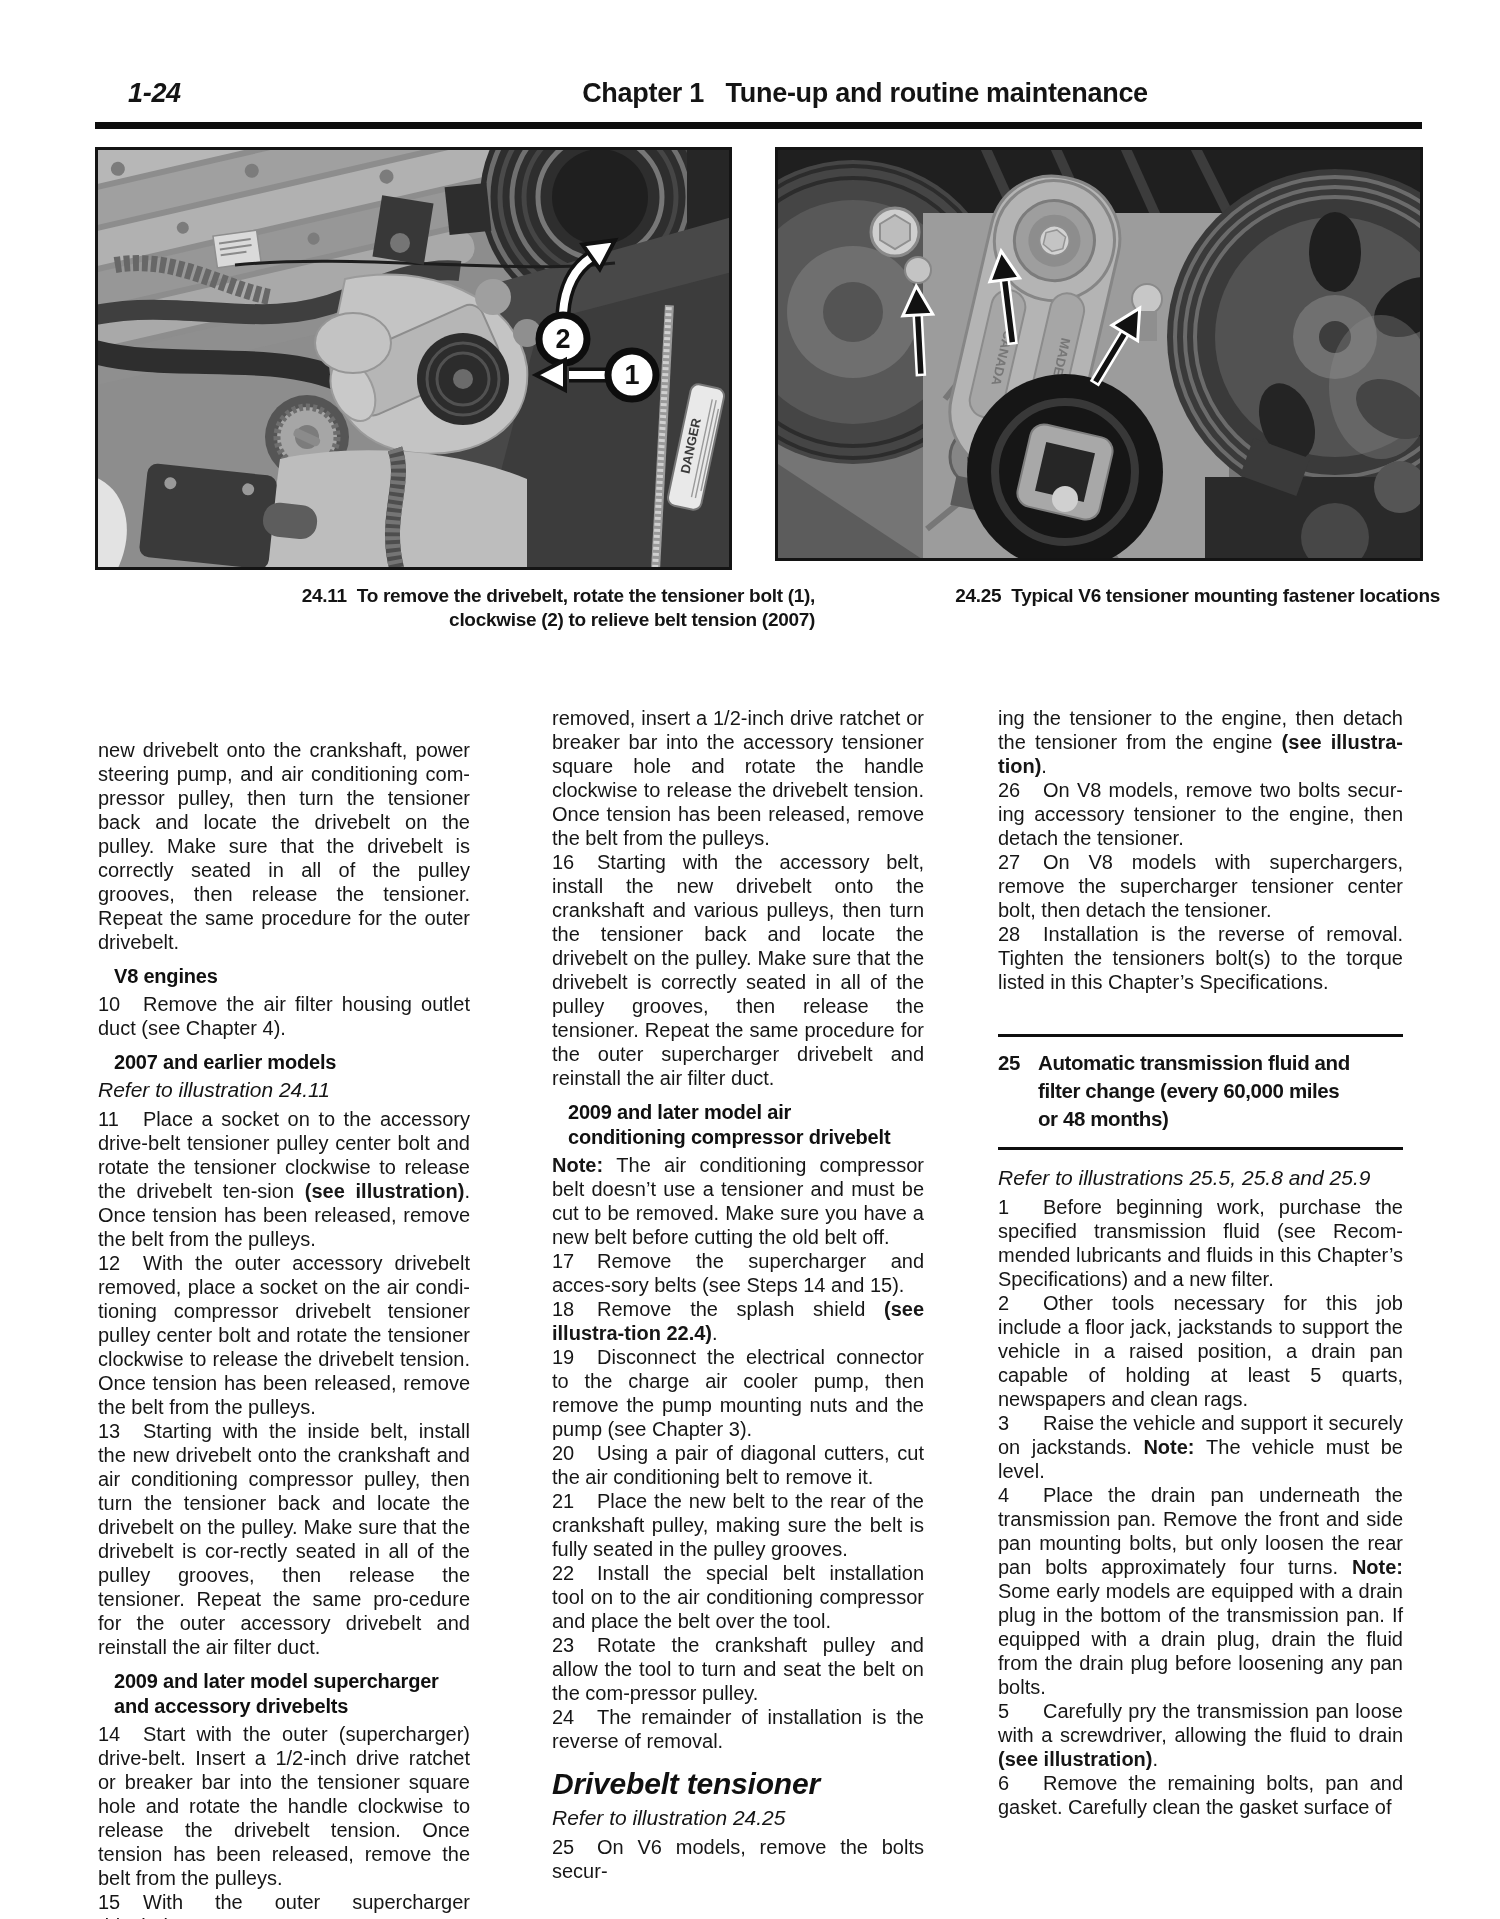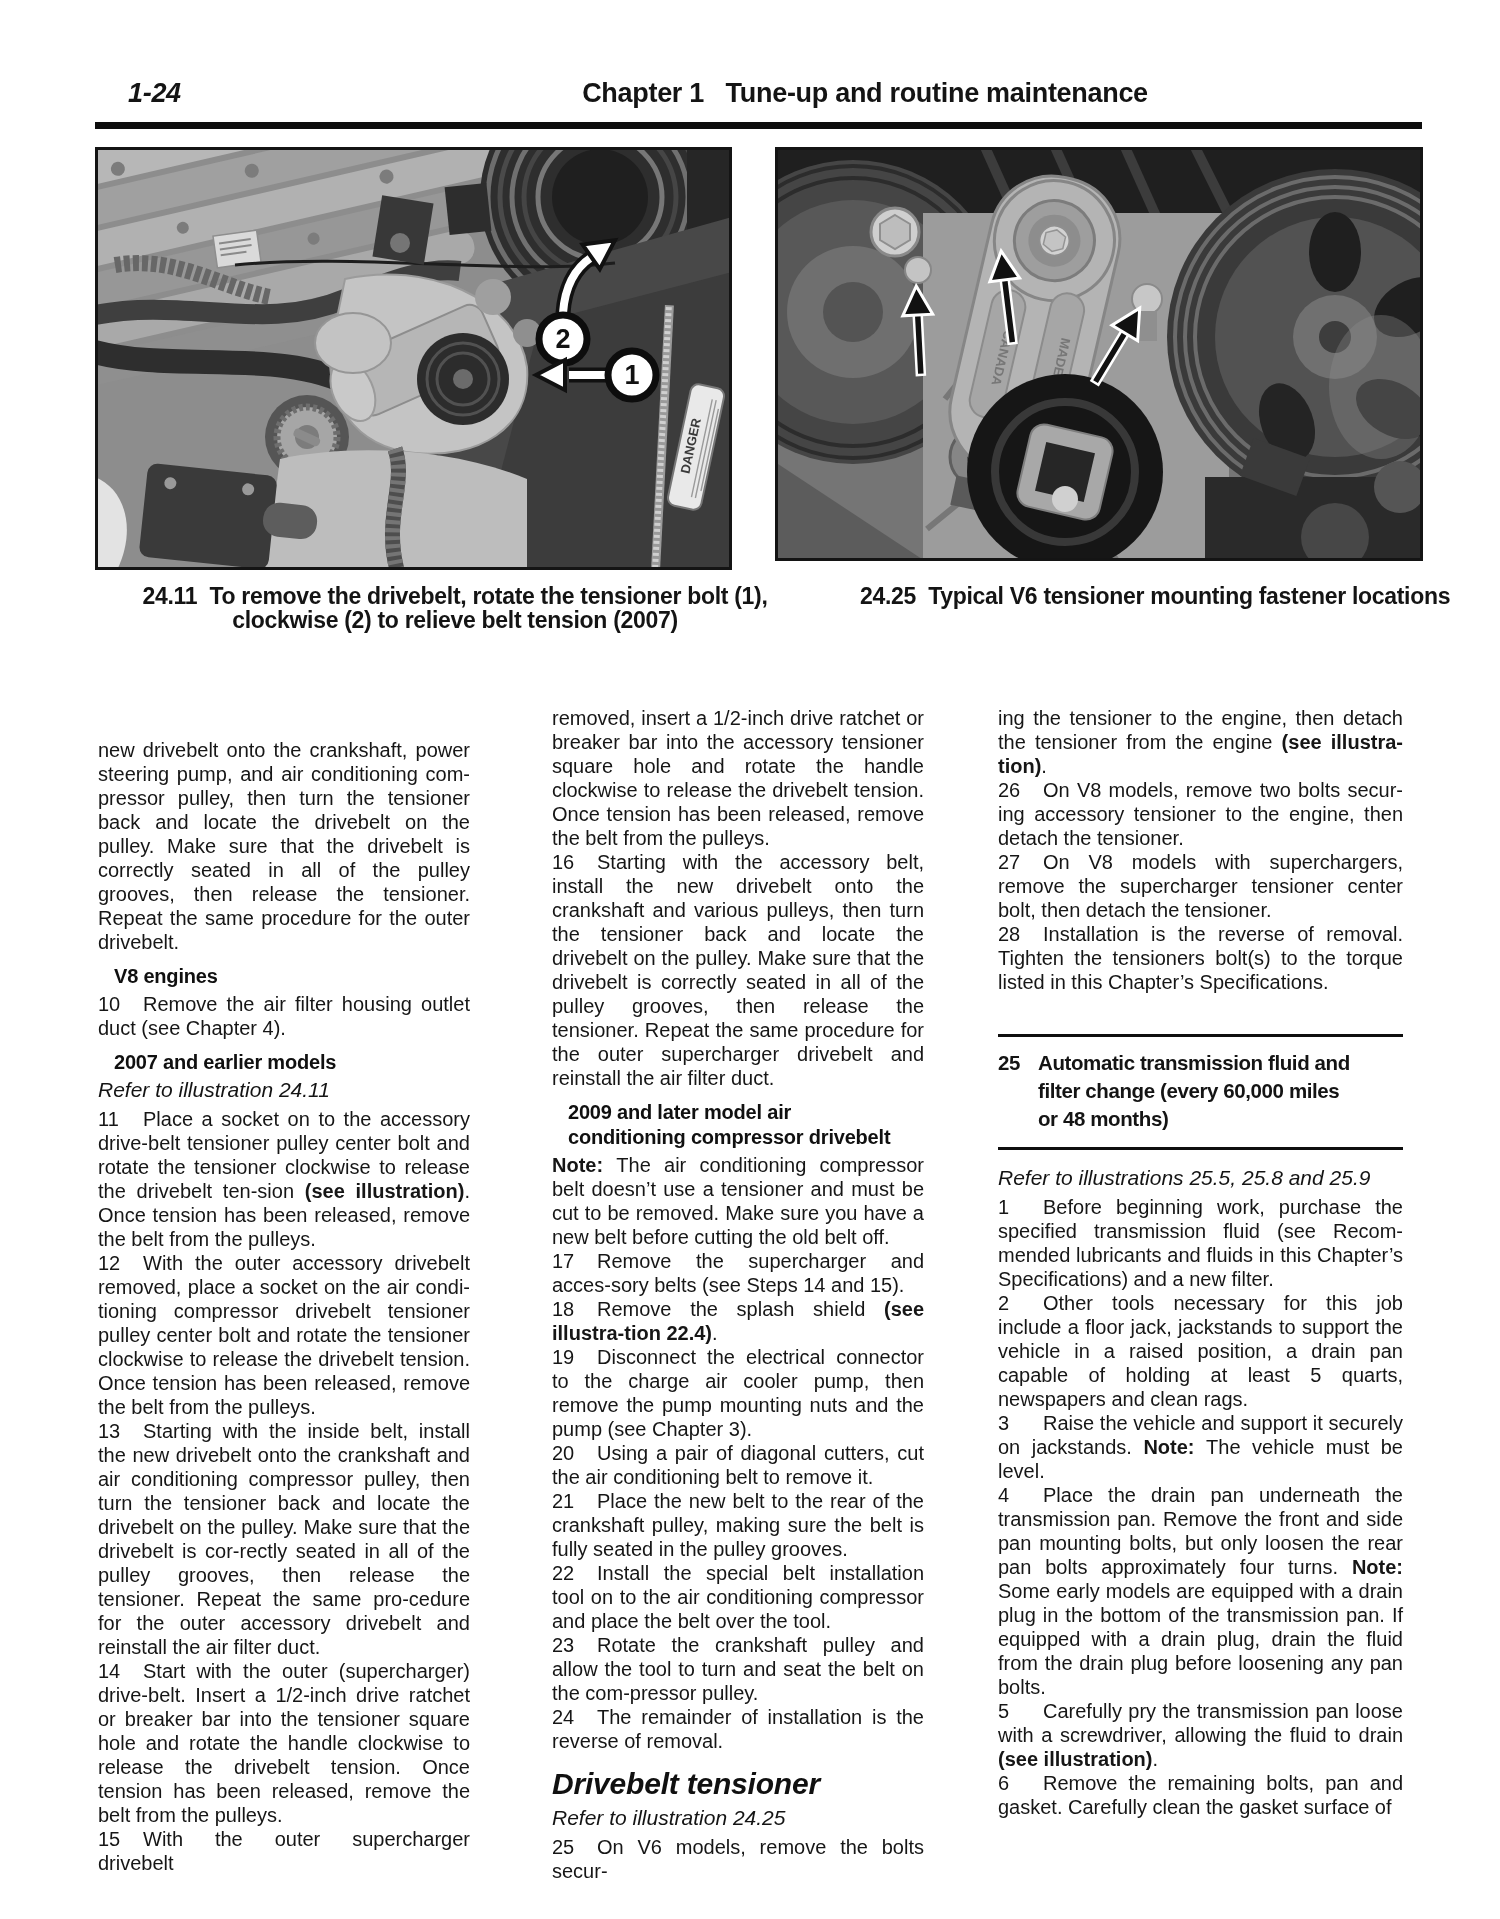--- a/index.html
+++ b/index.html
@@ -7,22 +7,22 @@
     width:1500px;height:1919px;position:relative;background:#ffffff;
     font-family:"Liberation Sans", sans-serif;color:#141414;overflow:hidden;
     -webkit-font-smoothing:antialiased;
   }
   .page-num{position:absolute;left:128px;top:78px;font-weight:bold;font-size:27px;letter-spacing:-0.3px;font-style:italic;}
   .chapter-title{position:absolute;left:865px;top:78px;transform:translateX(-50%);
     font-weight:bold;font-size:27px;white-space:nowrap;letter-spacing:-0.3px;}
   .header-rule{position:absolute;left:95px;top:122px;width:1327px;height:7px;background:#0d0d0d;}
   .figure{position:absolute;}
   .figure svg{display:block;width:100%;height:100%;}
-  .caption{position:absolute;font-weight:bold;font-size:23px;line-height:24px;
-    letter-spacing:-0.3px;text-align:center;}
+  .caption{position:absolute;font-weight:bold;font-size:19px;line-height:24px;
+    letter-spacing:-0.3px;text-align:right;}
   .caption div{white-space:nowrap;}
   .caption-left{left:95px;top:584px;width:720px;}
   .caption-right{left:860px;top:584px;width:580px;}
   .col{position:absolute;}
   #col1{left:98px;top:738px;width:372px;}
   #col2{left:552px;top:706px;width:372px;}
   #col3{left:998px;top:706px;width:405px;}
   p.body{margin:0;font-size:20px;line-height:24px;text-align:justify;color:#161616;}
   p.body .b{font-weight:bold;}
   p.body .i{}
@@ -271,20 +271,21 @@
 
 <div class="col" id="col1">
     <p class="body"><span>new drivebelt onto the crankshaft, power steering pump, and air conditioning com-pressor pulley, then turn the tensioner back and locate the drivebelt on the pulley. Make sure that the drivebelt is correctly seated in all of the pulley grooves, then release the tensioner. Repeat the same procedure for the outer drivebelt.</span></p>
     <h3>V8 engines</h3>
     <p class="body"><span class="stepnum">10</span><span>Remove the air filter housing outlet duct (see Chapter 4).</span></p>
     <h3>2007 and earlier models</h3>
     <p class="refer">Refer to illustration 24.11</p>
     <p class="body"><span class="stepnum">11</span><span>Place a socket on to the accessory drive-belt tensioner pulley center bolt and rotate the tensioner clockwise to release the drivebelt ten-sion </span><span class="b">(see illustration)</span><span>. Once tension has been released, remove the belt from the pulleys.</span></p>
     <p class="body"><span class="stepnum">12</span><span>With the outer accessory drivebelt removed, place a socket on the air condi-tioning compressor drivebelt tensioner pulley center bolt and rotate the tensioner clockwise to release the drivebelt tension. Once tension has been released, remove the belt from the pulleys.</span></p>
     <p class="body"><span class="stepnum">13</span><span>Starting with the inside belt, install the new drivebelt onto the crankshaft and air conditioning compressor pulley, then turn the tensioner back and locate the drivebelt on the pulley. Make sure that the drivebelt is cor-rectly seated in all of the pulley grooves, then release the tensioner. Repeat the same pro-cedure for the outer accessory drivebelt and reinstall the air filter duct.</span></p>
+    <h3>2009 and later model supercharger and accessory drivebelts</h3>
     <p class="body"><span class="stepnum">14</span><span>Start with the outer (supercharger) drive-belt. Insert a 1/2-inch drive ratchet or breaker bar into the tensioner square hole and rotate the handle clockwise to release the drivebelt tension. Once tension has been released, remove the belt from the pulleys.</span></p>
     <p class="body"><span class="stepnum">15</span><span>With the outer supercharger drivebelt</span></p>
   </div>
 <div class="col" id="col2">
     <p class="body"><span>removed, insert a 1/2-inch drive ratchet or breaker bar into the accessory tensioner square hole and rotate the handle clockwise to release the drivebelt tension. Once tension has been released, remove the belt from the pulleys.</span></p>
     <p class="body"><span class="stepnum">16</span><span>Starting with the accessory belt, install the new drivebelt onto the crankshaft and various pulleys, then turn the tensioner back and locate the drivebelt on the pulley. Make sure that the drivebelt is correctly seated in all of the pulley grooves, then release the tensioner. Repeat the same procedure for the outer supercharger drivebelt and reinstall the air filter duct.</span></p>
     <h3>2009 and later model air conditioning compressor drivebelt</h3>
     <p class="body"><span class="b">Note: </span><span class="i">The air conditioning compressor belt doesn’t use a tensioner and must be cut to be removed. Make sure you have a new belt before cutting the old belt off.</span></p>
     <p class="body"><span class="stepnum">17</span><span>Remove the supercharger and acces-sory belts (see Steps 14 and 15).</span></p>
     <p class="body"><span class="stepnum">18</span><span>Remove the splash shield </span><span class="b">(see illustra-tion 22.4)</span><span>.</span></p>

